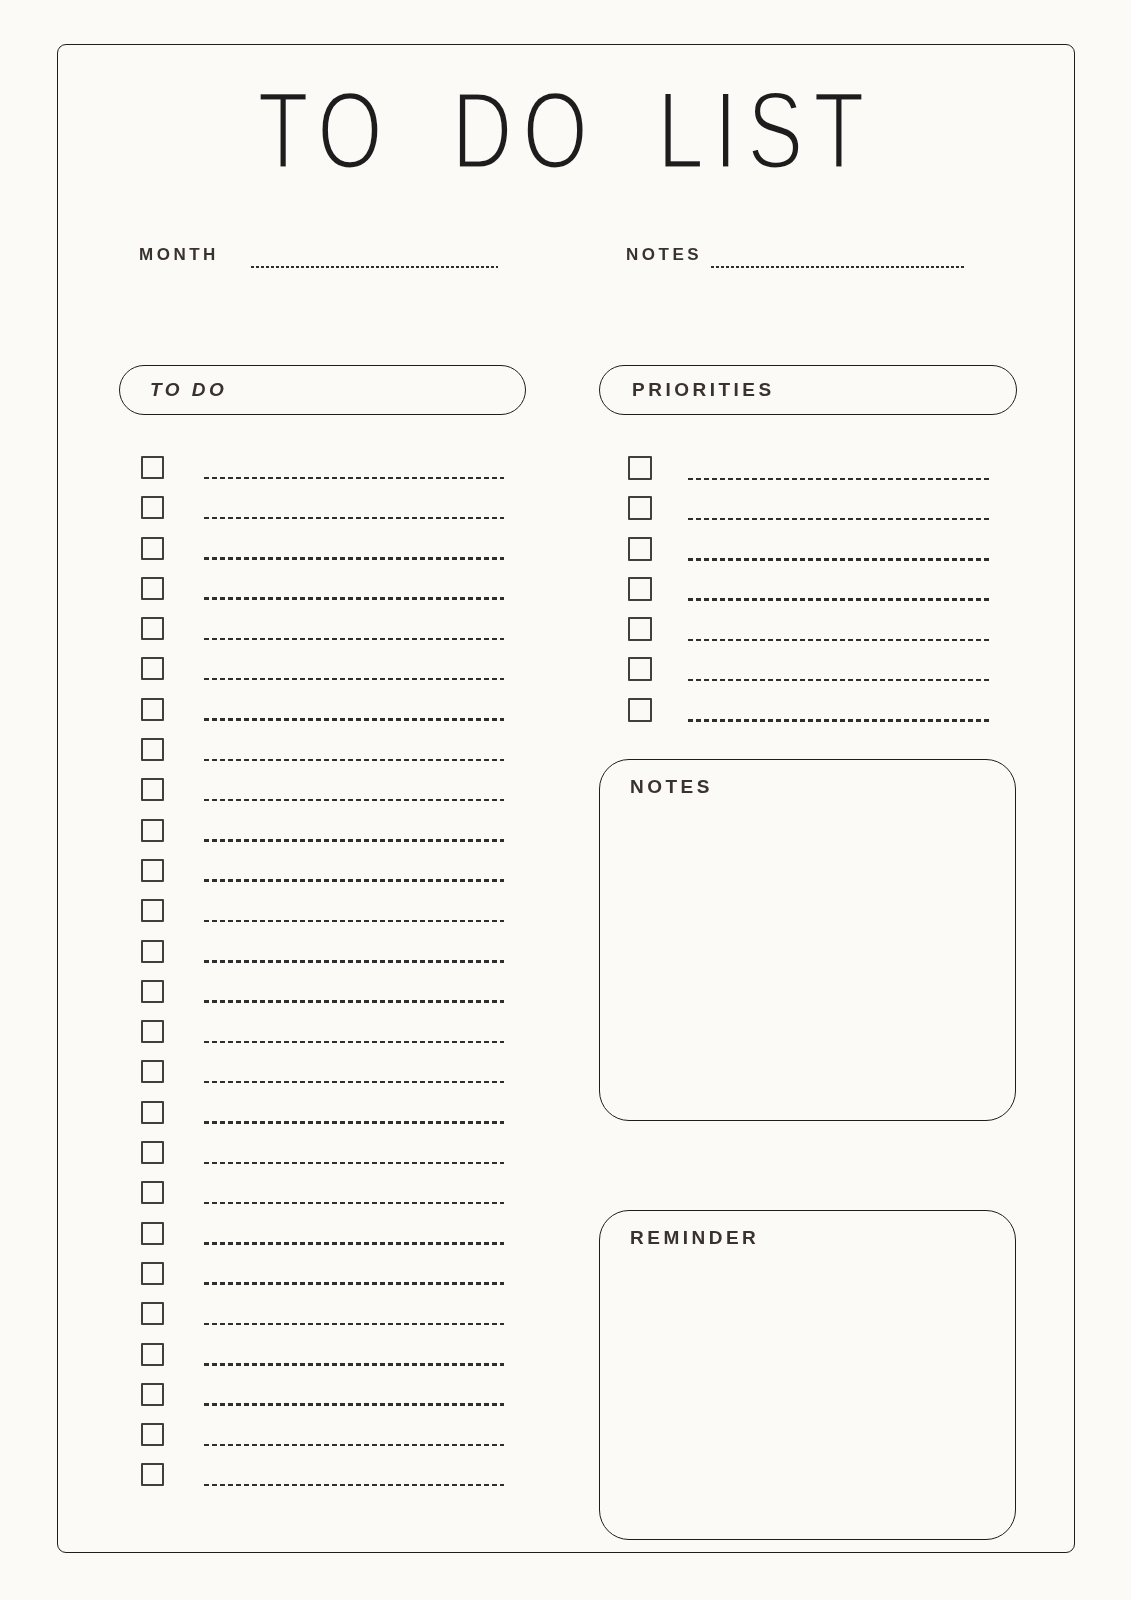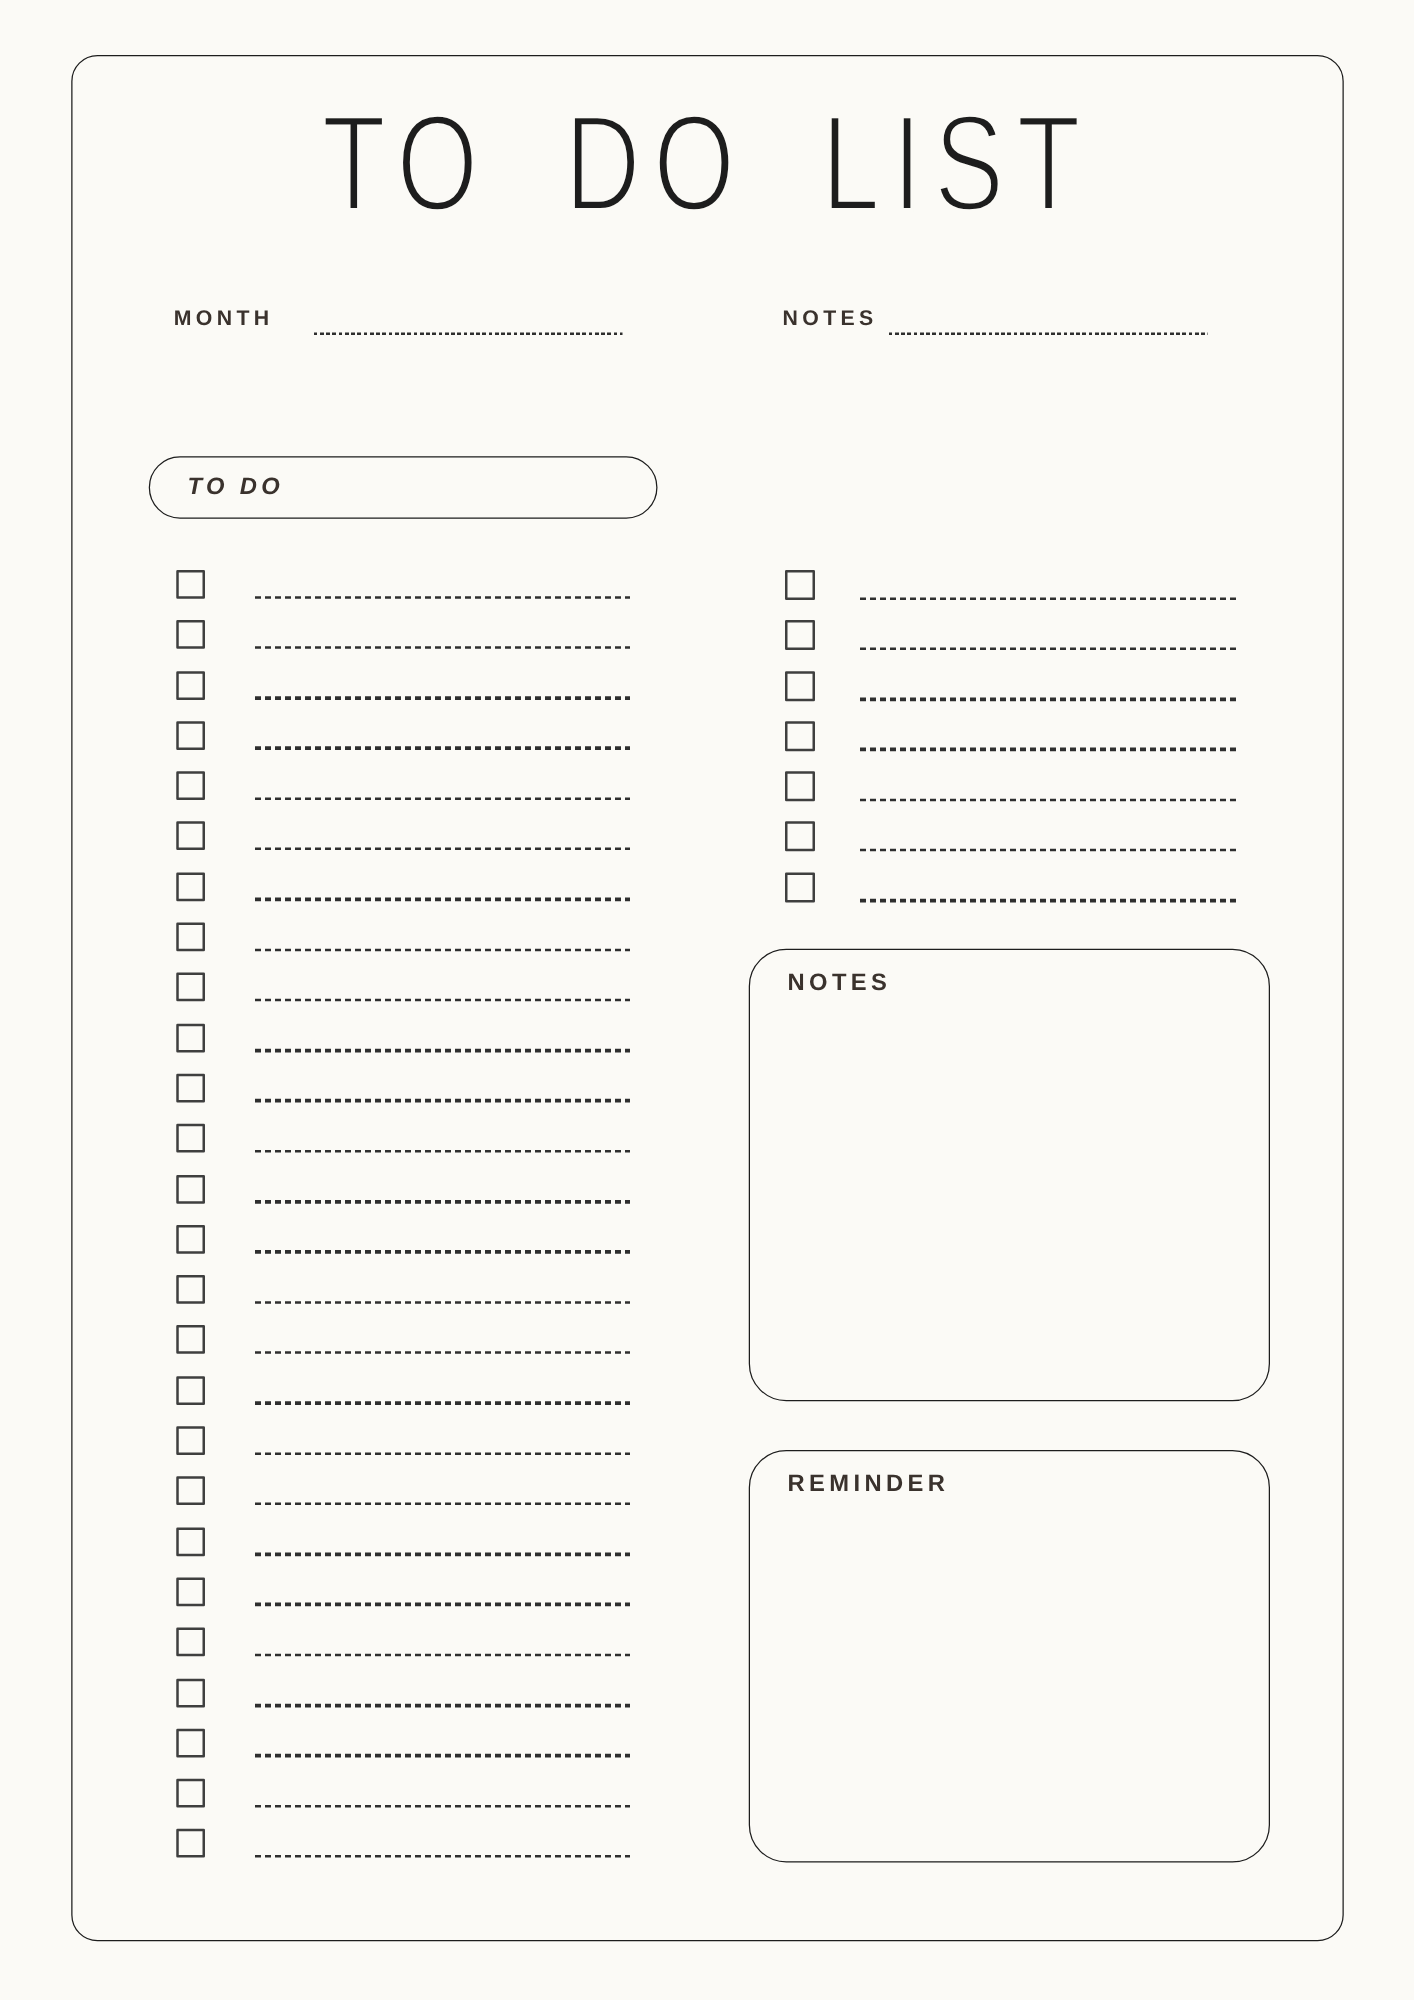--- a/index.html
+++ b/index.html
@@ -14,21 +14,21 @@
   body{
     background:var(--background);
     font-family:"Liberation Sans", sans-serif;
     position:relative;
     overflow:hidden;
   }
   .card{
     position:absolute;
     left:57px;top:44px;width:1018px;height:1509px;
     border:1.5px solid var(--ink);
-    border-radius:21px;
+    border-radius:9px;
     background:var(--background);
   }
   
   .title{
     position:absolute;
     left:0;top:30px;width:100%;height:110px;
     display:flex;align-items:center;justify-content:center;
     font-size:84px;
     font-weight:100;
     letter-spacing:10px;
@@ -87,21 +87,21 @@
   .rows.todo .dash-line{margin-left:40px;width:300px;}
   .rows.priorities .dash-line{margin-left:36px;width:301px;}
   
   .big-box{
     position:absolute;left:541px;width:417px;
     border:1.5px solid var(--ink);
     border-radius:30px;
     background:var(--background);
   }
   .big-box.notes{top:714px;height:362px;}
-  .big-box.reminder{top:1115px;height:330px;}
+  .big-box.reminder{top:1165px;height:330px;}
   .box-label{
     position:absolute;left:30px;top:16px;
     font-size:19px;font-weight:700;letter-spacing:3.5px;
     color:var(--label);
   }
   .box-content{
     position:absolute;left:30px;top:50px;right:20px;bottom:16px;
     font-size:16px;color:var(--ink);
   }
 </style>
@@ -115,20 +115,23 @@
   <span class="meta-label month">MONTH</span>
   <span class="meta-line month"></span>
 
   <span class="meta-label date">NOTES</span>
   <span class="meta-line date"></span>
 
   <div class="pill todo">
     <span class="pill-label">TO DO</span>
   </div>
 
+  <div class="pill priorities">
+    <span class="pill-label">PRIORITIES</span>
+  </div>
 
   <div class="rows todo">
 
       <div class="check-row">
         <span class="checkbox"></span>
         <span class="dash-line"></span>
       </div>
 
       <div class="check-row">
         <span class="checkbox"></span>

